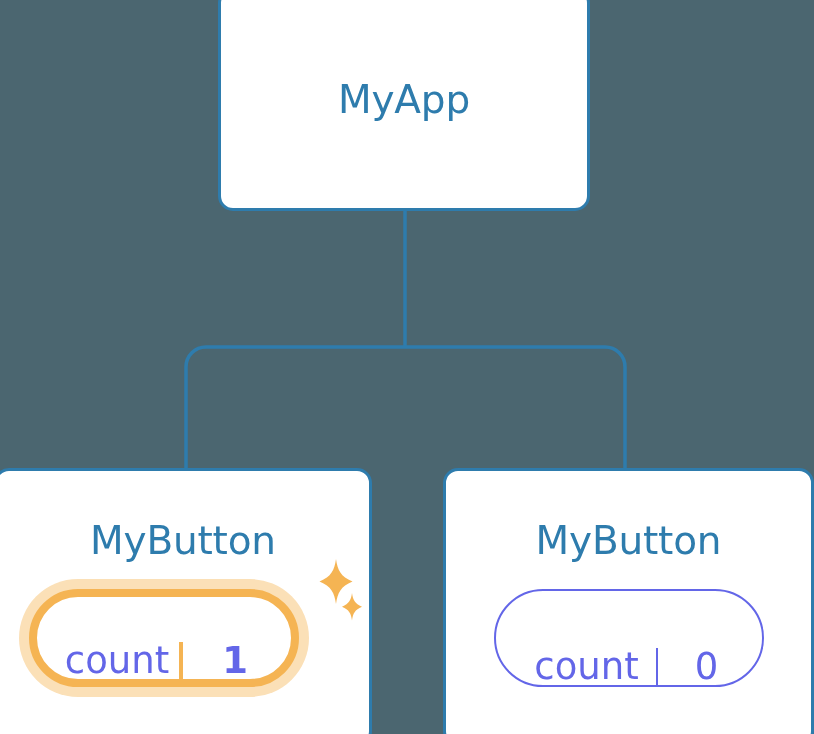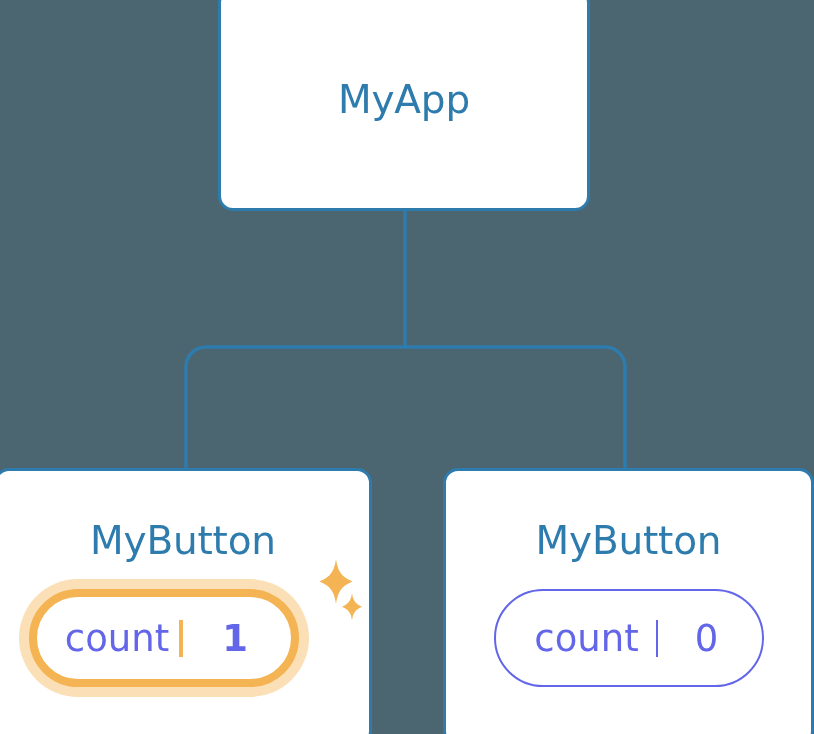--- a/index.html
+++ b/index.html
@@ -97,21 +97,21 @@
     align-items: center;
   }
   #node-button-left .pill-wrap {
     
     padding-right: 38px;
   }
 
   .pill {
     position: relative;
     display: flex;
-    align-items: center;
+    align-items: flex-end;
     box-sizing: border-box;
     background: #FFFFFF;
   }
 
   
   .pill.plain {
     width: 270px;
     height: 98px;
     border: 2px solid #6366E8;
     border-radius: 49px;

